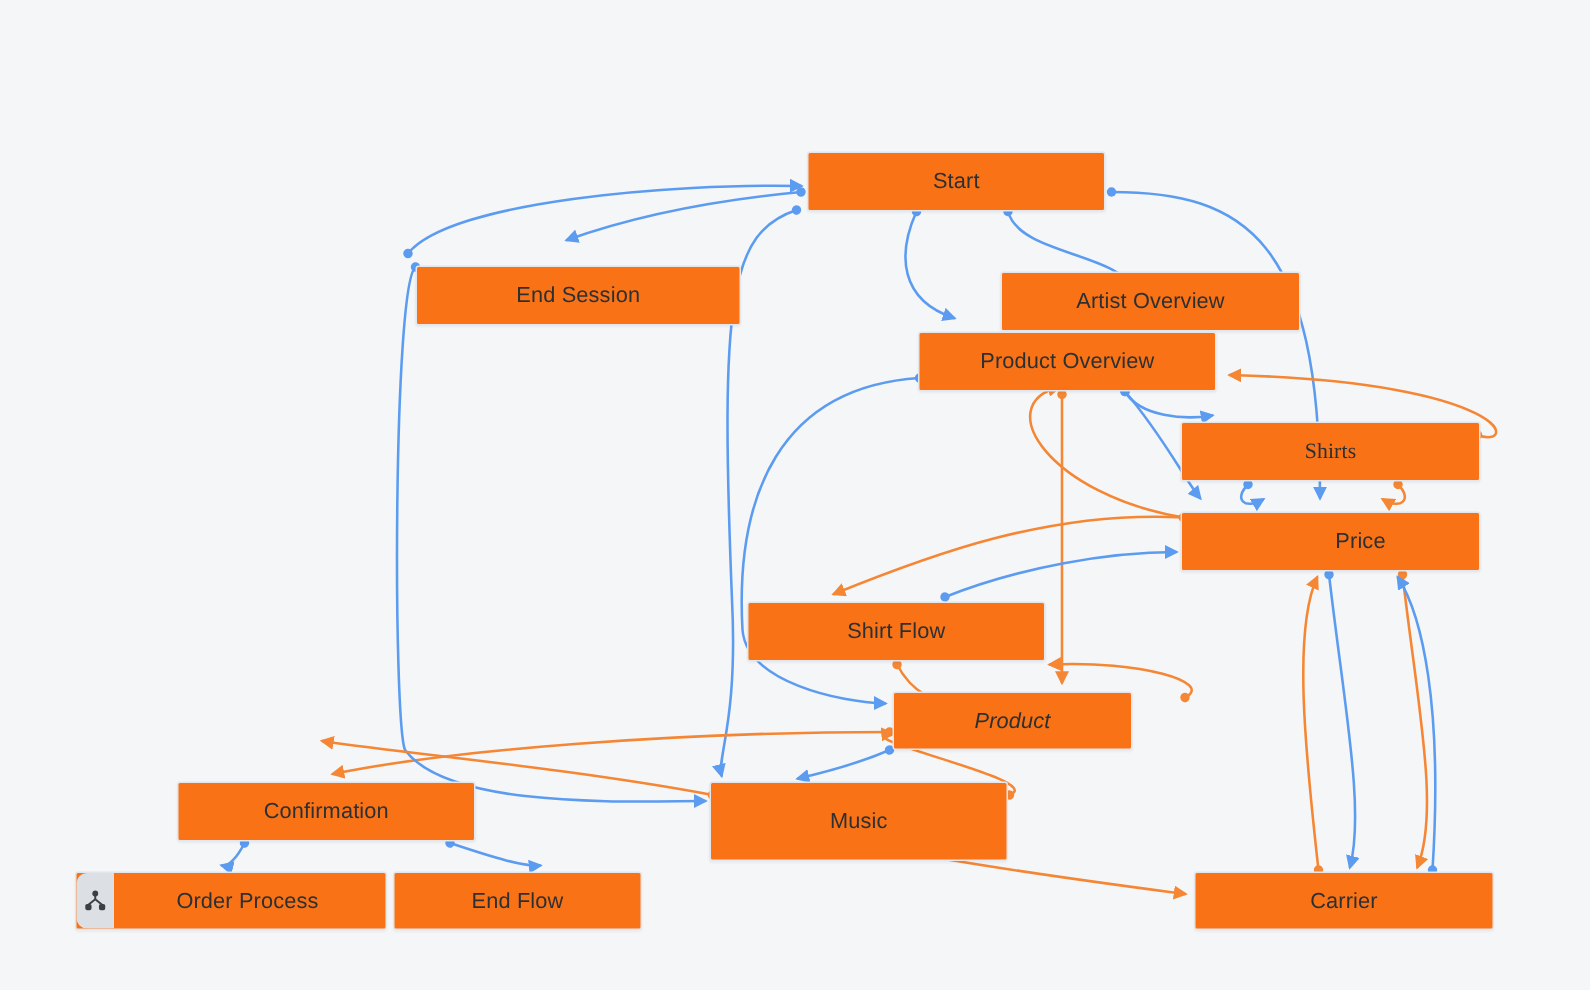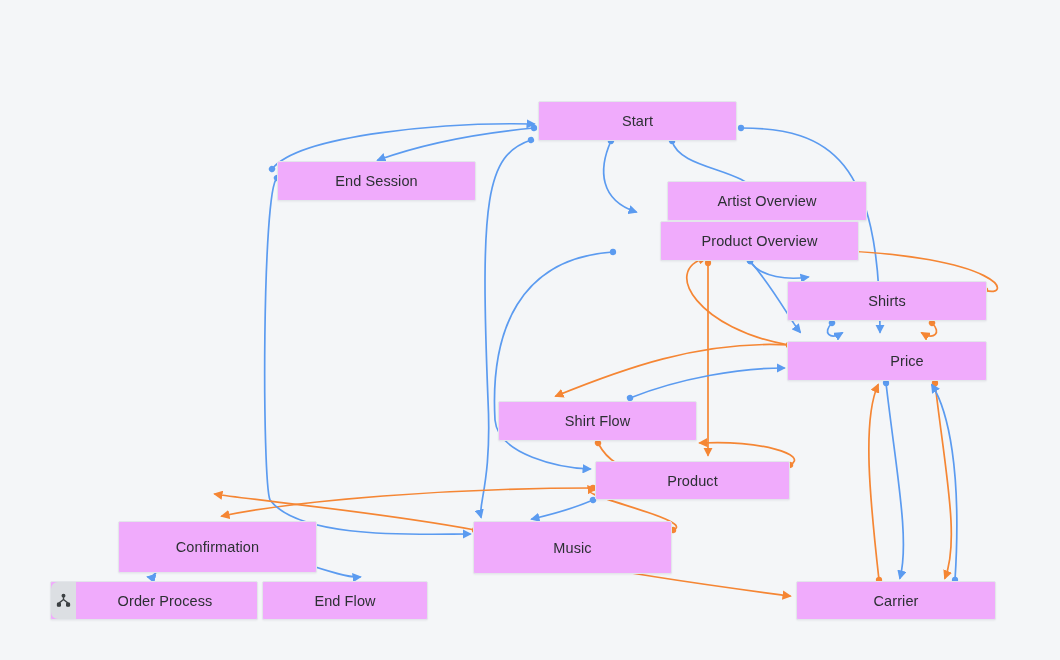--- a/index.html
+++ b/index.html
@@ -14,21 +14,21 @@
     width: 1060px; height: 660px;
     background: #f4f6f8;
   }
   #edge-layer {
     position: absolute; left: 0; top: 0;
     width: 1060px; height: 660px;
     pointer-events: none;
   }
   .node {
     position: absolute;
-    background: #f0abfc;
+    background: #f97316;
     border: 1px solid #e3e6ea;
     border-radius: 2px;
     display: flex;
     align-items: center;
     justify-content: center;
     font-size: 14.5px;
     color: #2c3033;
     box-shadow: 0 1px 2px rgba(16,24,40,0.05);
     z-index: 5;
     overflow: hidden;
@@ -107,42 +107,42 @@
         <path d="M 955,580 C 962,470 948,410 932,385" fill="none" stroke="#5b9bf0" stroke-width="1.7" stroke-linecap="round" marker-start="url(#dot-blue)" marker-end="url(#arrow-blue)"></path>
         <path d="M 277,178 C 262,190 262,480 270,500 C 300,540 420,534 470,534" fill="none" stroke="#5b9bf0" stroke-width="1.7" stroke-linecap="round" marker-start="url(#dot-blue)" marker-end="url(#arrow-blue)"></path>
         <path d="M 475,530 C 380,512 250,500 215,494" fill="none" stroke="#f58634" stroke-width="1.7" stroke-linecap="round" marker-start="url(#dot-orange)" marker-end="url(#arrow-orange)"></path>
       </g>
   </svg>
 
   <div id="nodes">
       <div class="node" style="left: 538px; top: 101px; width: 199px; height: 40px;">
         <span class="node-label">Start</span>
       </div>
-      <div class="node" style="left: 277px; top: 161px; width: 199px; height: 40px; text-align: center;">
+      <div class="node" style="left: 277px; top: 177px; width: 217px; height: 40px; text-align: center;">
         <span class="node-label">End Session</span>
       </div>
       <div class="node" style="left: 667px; top: 161px; width: 200px; height: 40px; margin-top: 20px;">
         <span class="node-label">Artist Overview</span>
       </div>
-      <div class="node" style="left: 612px; top: 221px; width: 199px; height: 40px; margin-left: 48px;">
+      <div class="node" style="left: 612px; top: 221px; width: 199px; height: 40px;">
         <span class="node-label">Product Overview</span>
       </div>
-      <div class="node" style="left: 787px; top: 281px; width: 200px; height: 40px;">
+      <div class="node" style="left: 787px; top: 281px; width: 200px; height: 40px; font-family: Liberation Serif, serif;">
         <span class="node-label">Shirts</span>
       </div>
       <div class="node" style="left: 787px; top: 341px; width: 200px; height: 40px; padding-left: 40px;">
         <span class="node-label">Price</span>
       </div>
       <div class="node" style="left: 498px; top: 401px; width: 199px; height: 40px;">
         <span class="node-label">Shirt Flow</span>
       </div>
-      <div class="node" style="left: 595px; top: 461px; width: 195px; height: 39px;">
+      <div class="node" style="left: 595px; top: 461px; width: 160px; height: 39px; font-style: italic;">
         <span class="node-label">Product</span>
       </div>
-      <div class="node" style="left: 118px; top: 521px; width: 199px; height: 52px;">
+      <div class="node" style="left: 118px; top: 521px; width: 199px; height: 40px;">
         <span class="node-label">Confirmation</span>
       </div>
       <div class="node" style="left: 473px; top: 521px; width: 199px; height: 53px;">
         <span class="node-label">Music</span>
       </div>
       <div class="node has-badge" style="left: 50px; top: 581px; width: 208px; height: 39px;">
         <span class="node-badge">
           <svg width="15" height="15" viewBox="0 0 24 24" fill="none" stroke="#3c4043" stroke-width="2.1" stroke-linecap="round" stroke-linejoin="round">
             <circle cx="12" cy="4.2" r="2.1" fill="#3c4043"></circle>
             <rect x="2.4" y="16.4" width="4.6" height="4.6" rx="1" fill="#3c4043"></rect>

